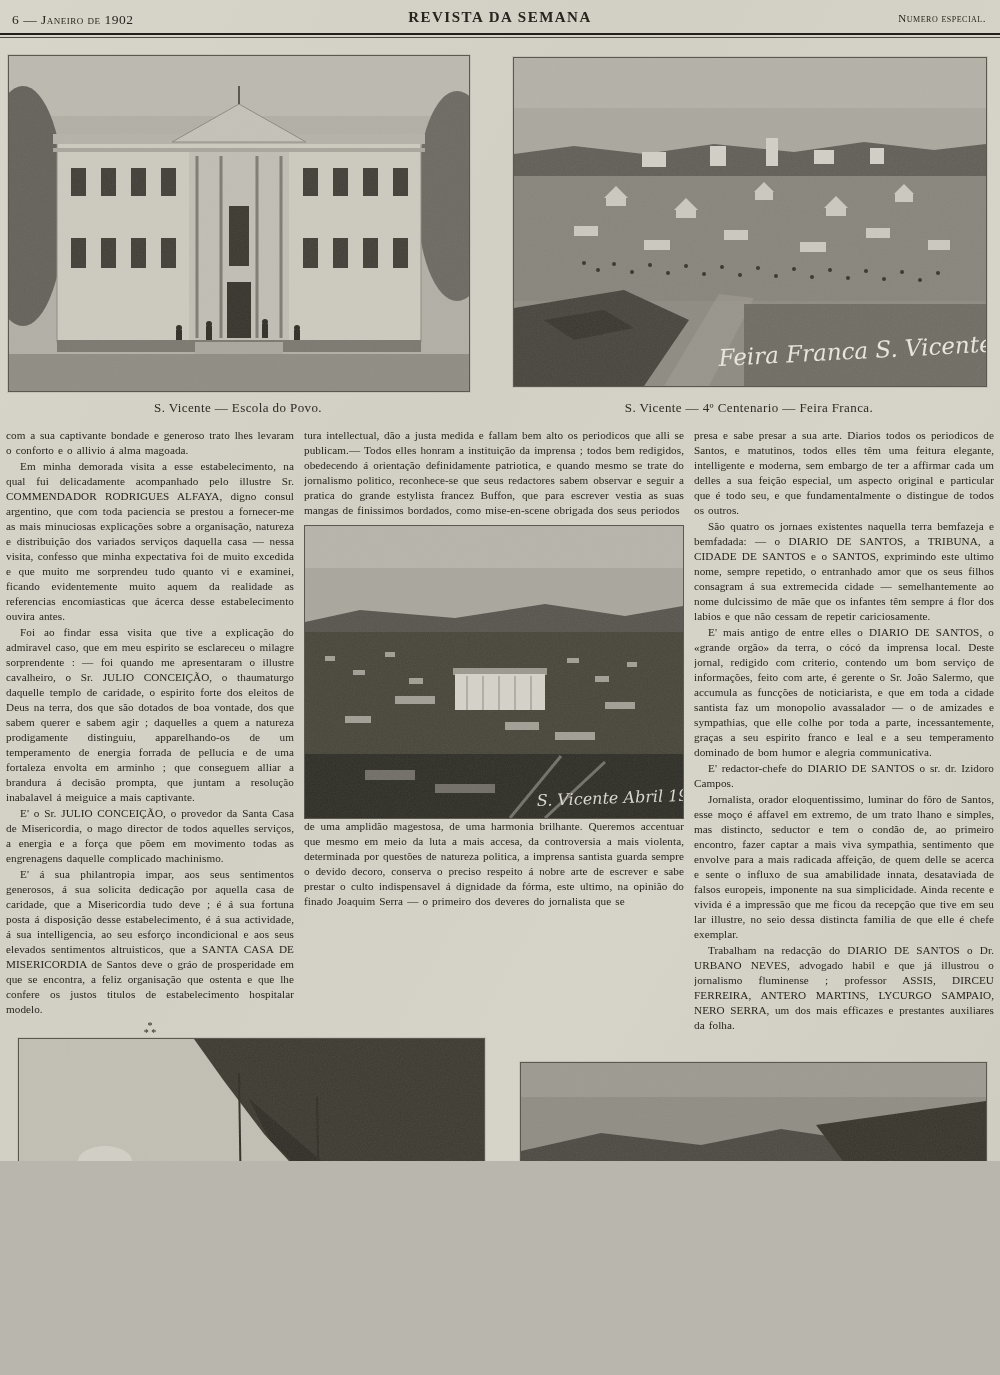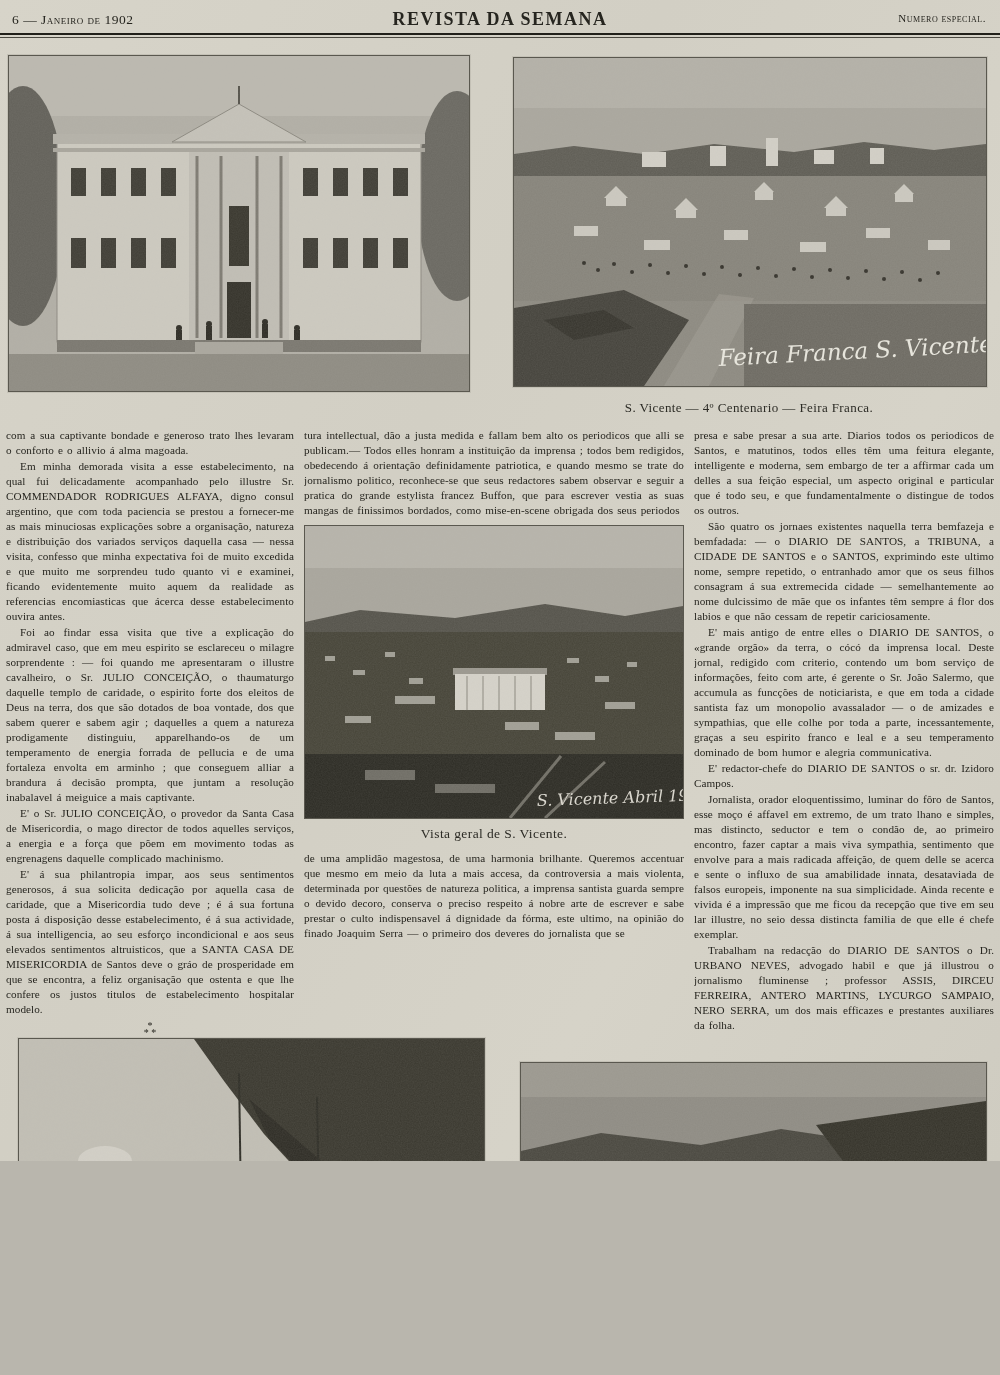--- a/index.html
+++ b/index.html
@@ -1,21 +1,21 @@
 <!DOCTYPE html>
 <html><head>
 <meta charset="utf-8">
 <style>
   html,body{margin:0;padding:0;background:#b9b6ad;}
   .page{position:relative;width:1000px;height:1161px;margin:0 auto;
     background:linear-gradient(120deg,#d7d4c9 0%,#d2cfc4 40%,#d6d3c8 70%,#cfccc1 100%);
     font-family:"Liberation Serif","DejaVu Serif",serif;color:#26251f;overflow:hidden;}
   
   .hdr-left{position:absolute;top:12px;left:12px;font-size:13.5px;font-variant:small-caps;letter-spacing:.5px;}
-  .hdr-center{position:absolute;top:9px;left:0;width:100%;text-align:center;font-size:18px;letter-spacing:1.5px;font-weight:600;}
+  .hdr-center{position:absolute;top:9px;left:0;width:100%;text-align:center;font-size:15px;letter-spacing:1.5px;font-weight:600;}
   .hdr-right{position:absolute;top:12px;right:14px;font-size:11px;font-variant:small-caps;letter-spacing:.5px;}
   .rule{position:absolute;top:33px;left:0;width:100%;height:2px;border-top:2.5px solid #21201a;border-bottom:1px solid #4a4840;}
   
   .photo{position:absolute;border:1px solid #5a584f;box-shadow:0 0 0 1px #c4c1b6;}
   .photo svg{display:block;}
   #photo-escola{left:8px;top:55px;width:460px;height:335px;}
   #photo-feira{left:513px;top:57px;width:472px;height:328px;}
   #photo-missa{left:18px;top:1038px;width:465px;height:300px;}
   #photo-boavista{left:520px;top:1062px;width:465px;height:266px;}
   .caption{position:absolute;text-align:center;font-size:13px;letter-spacing:.4px;color:#2c2b25;}
@@ -101,20 +101,21 @@
           <rect x="167" y="274" width="6" height="13"></rect>
         <circle cx="288" cy="272" r="3"></circle>
           <rect x="285" y="274" width="6" height="13"></rect>
       </g>
       <rect x="48" y="284" width="364" height="12" fill="#7b7870"></rect>
       <rect x="186" y="286" width="88" height="18" fill="#aaa79e"></rect>
       <rect y="298" width="460" height="37" fill="#8f8c83"></rect>
       <rect width="460" height="335" filter="url(#g1)" opacity="0.17"></rect>
     </svg>
   </div>
+  <div class="caption" id="cap-escola">S. Vicente — Escola do Povo.</div>
 
   <div class="photo" id="photo-feira">
     <svg width="472" height="328" viewBox="0 0 472 328">
       <defs>
           <filter id="g2">
             <feTurbulence type="fractalNoise" baseFrequency="0.85" numOctaves="2" stitchTiles="stitch"></feTurbulence>
       <feColorMatrix type="matrix" values="0 0 0 0 0.5  0 0 0 0 0.49  0 0 0 0 0.45  0 0 0 0.7 0"></feColorMatrix>
           </filter>
         </defs>
       <rect width="472" height="328" fill="#8d8a81"></rect>
@@ -236,21 +237,20 @@
               <path d="M240,292 L300,236" fill="none"></path>
           </g>
           <g fill="#b2afa6" opacity="0.5">
               <rect x="60" y="244" width="50" height="10"></rect>
               <rect x="130" y="258" width="60" height="9"></rect>
             </g>
           <text x="232" y="280" font-size="16" font-style="italic" font-family="'DejaVu Serif',serif" fill="#dcd9d0" transform="rotate(-2 232 280)">S. Vicente Abril 1900</text>
           <rect width="378" height="292" filter="url(#g3)" opacity="0.2"></rect>
         </svg>
       </div>
-      <div class="caption" id="cap-vista">Vista geral de S. Vicente.</div>
 
       <p class="mid-bottom">de uma amplidão magestosa, de uma harmonia brilhante. Queremos accentuar que mesmo em meio da luta a mais accesa, da controversia a mais violenta, determinada por questões de natureza politica, a imprensa santista guarda sempre o devido decoro, conserva o preciso respeito á nobre arte de escrever e sabe prestar o culto indispensavel á dignidade da fórma, este ultimo, na opinião do finado Joaquim Serra — o primeiro dos deveres do jornalista que se</p>
     </div>
 
     <div class="col col-right">
       <p>presa e sabe presar a sua arte. Diarios todos os periodicos de Santos, e matutinos, todos elles têm uma feitura elegante, intelligente e moderna, sem embargo de ter a affirmar cada um delles a sua feição especial, um aspecto original e particular que é todo seu, e que fundamentalmente o distingue de todos os outros.</p>
       <p class="ind">São quatro os jornaes existentes naquella terra bemfazeja e bemfadada: — o DIARIO DE SANTOS, a TRIBUNA, a CIDADE DE SANTOS e o SANTOS, exprimindo este ultimo nome, sempre repetido, o entranhado amor que os seus filhos consagram á sua extremecida cidade — semelhantemente ao nome dulcissimo de mãe que os infantes têm sempre á flor dos labios e que não cessam de repetir cariciosamente.</p>
       <p class="ind">E' mais antigo de entre elles o DIARIO DE SANTOS, o «grande orgão» da terra, o cócó da imprensa local. Deste jornal, redigido com criterio, contendo um bom serviço de informações, feito com arte, é gerente o Sr. João Salermo, que accumula as funcções de noticiarista, e que em toda a cidade santista faz um monopolio avassalador — o de amizades e sympathias, que elle colhe por toda a parte, incessantemente, graças a seu espirito franco e leal e a seu temperamento dominado de bom humor e alegria communicativa.</p>
       <p class="ind">E' redactor-chefe do DIARIO DE SANTOS o sr. dr. Izidoro Campos.</p>
       <p class="ind">Jornalista, orador eloquentissimo, luminar do fôro de Santos, esse moço é affavel em extremo, de um trato lhano e simples, mas distincto, seductor e tem o condão de, ao primeiro encontro, fazer captar a mais viva sympathia, sentimento que envolve para a mais radicada affeição, de quem delle se acerca e sente o influxo de sua amabilidade innata, desataviada de falsos europeis, imponente na sua simplicidade. Ainda recente e vivida é a impressão que me ficou da recepção que tive em seu lar illustre, no seio dessa distincta familia de que elle é chefe exemplar.</p>

